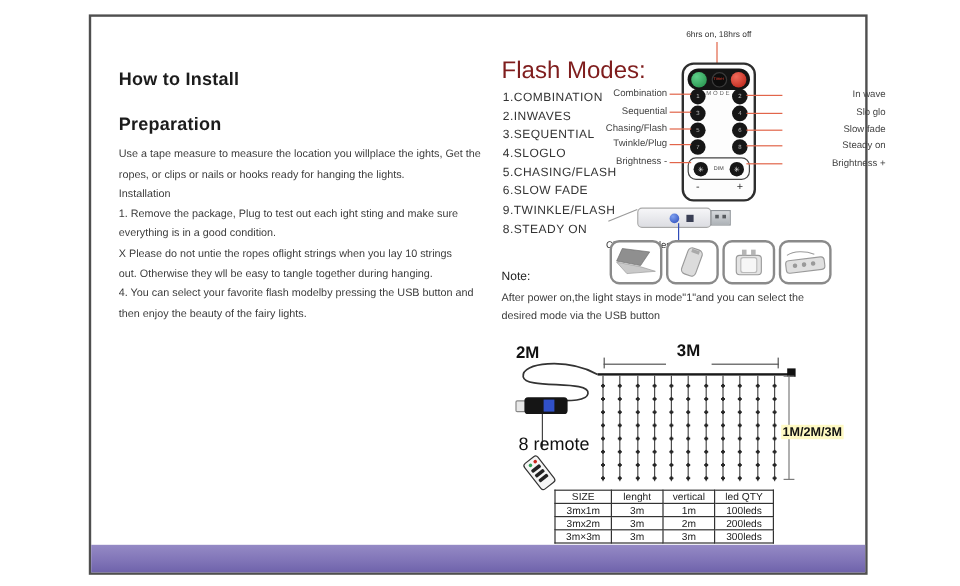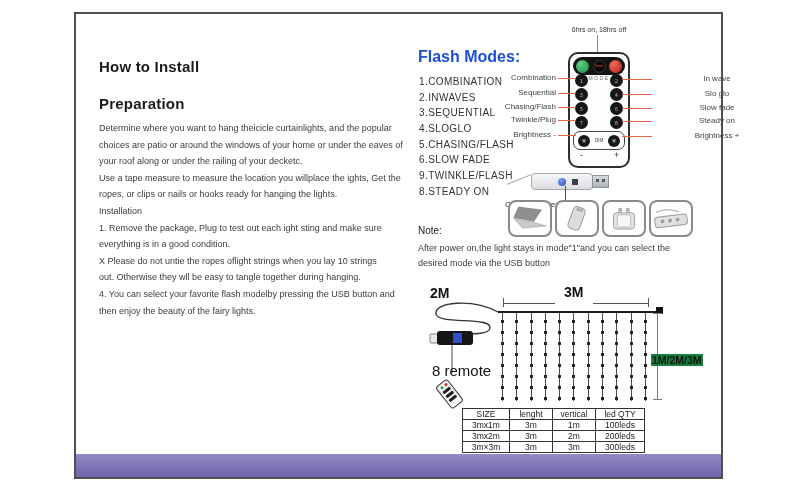--- a/index.html
+++ b/index.html
@@ -7,21 +7,21 @@
         font-family:"Liberation Sans", sans-serif;color:#222;}
   .frame{position:absolute;left:74px;top:12px;width:649px;height:467px;
          border:2px solid #4f4f4f;background:#fff;box-sizing:border-box;}
   
   .h-title{position:absolute;left:23px;top:44px;font-size:15px;font-weight:bold;color:#1c1c1c;letter-spacing:.2px;}
   .h-prep{position:absolute;left:23px;top:81px;font-size:15px;font-weight:bold;color:#1c1c1c;letter-spacing:.2px;}
   .body-text{position:absolute;left:23px;top:106px;width:352px;font-size:9px;line-height:16.6px;
              color:#3c3c3c;}
   .body-text p{margin:0;white-space:pre-line;}
   
-  .fm-title{position:absolute;left:342px;top:34px;font-size:16px;font-weight:bold;color:#1d4ed8;}
+  .fm-title{position:absolute;left:342px;top:34px;font-size:20px;font-weight:normal;color:#7f1d1d;}
   .fm-list{position:absolute;left:343px;top:62px;margin:0;padding:0;list-style:none;}
   .fm-list li{font-size:10px;color:#333;height:15.7px;letter-spacing:.4px;}
   
   .timer-note{position:absolute;left:488px;top:12px;width:70px;text-align:center;font-size:7px;color:#333;}
   .timer-line{position:absolute;left:521px;top:21px;width:1px;height:19px;background:#e2654a;}
   .remote{position:absolute;left:492px;top:38px;width:62px;height:116px;background:#fdfdfd;
           border:2px solid #2e2e2e;border-radius:10px;box-sizing:border-box;}
   .r-strip{position:absolute;left:3px;top:3px;width:52px;height:18px;background:#141414;border-radius:9px;}
   .r-circ{position:absolute;top:2.5px;width:13px;height:13px;border-radius:50%;}
   .r-green{left:3px;background:radial-gradient(circle at 35% 30%,#5fcf8a,#1f8b44);}
@@ -35,21 +35,21 @@
   .row1{top:20px}.row2{top:34px}.row3{top:48px}.row4{top:62px}
   .r-dimpanel{position:absolute;left:3px;top:77px;width:52px;height:19px;border:1px solid #444;
               border-radius:7px;box-sizing:border-box;}
   .dimbtn{position:absolute;top:2.5px;width:12px;height:12px;border-radius:50%;background:#161616;
           color:#efefef;font-size:6px;display:flex;align-items:center;justify-content:center;}
   .dim-l{left:4px}.dim-r{right:4px}
   .r-dim{position:absolute;left:0;top:6px;width:100%;text-align:center;font-size:4.5px;color:#444;}
   .r-minus{position:absolute;left:10px;top:96px;font-size:9px;color:#333;}
   .r-plus{position:absolute;left:44px;top:96px;font-size:9px;color:#333;}
   .callout-l{position:absolute;left:380px;width:100px;text-align:right;font-size:8px;color:#444;}
-  .callout-r{position:absolute;left:596px;width:90px;text-align:center;font-size:8px;color:#444;}
+  .callout-r{position:absolute;left:572px;width:90px;text-align:right;font-size:8px;color:#444;}
   .cline{position:absolute;height:1px;background:#e2654a;}
   
   .usb-wire{position:absolute;left:430px;top:165px;width:26px;height:1px;background:#9a9a9a;transform:rotate(-22deg);}
   .usb-body{position:absolute;left:455px;top:159px;width:62px;height:17px;border:1px solid #a8a8a8;border-radius:4px;
             background:linear-gradient(#f6f6f8,#dcdde2);box-sizing:border-box;}
   .usb-btn{position:absolute;left:26px;top:4px;width:8px;height:8px;border-radius:50%;
            background:radial-gradient(circle at 35% 30%,#7ea0f0,#2748b8);}
   .usb-chip{position:absolute;left:40px;top:5px;width:6px;height:6px;background:#3a3f55;}
   .usb-metal{position:absolute;left:516px;top:161px;width:17px;height:13px;background:linear-gradient(#d7dadd,#aeb3b8);
              border:1px solid #8f9499;box-sizing:border-box;}
@@ -83,44 +83,41 @@
   .mseg{position:absolute;top:289px;height:1px;background:#555;}
   .mtick{position:absolute;top:284px;width:1px;height:9px;background:#555;}
   .strings{position:absolute;left:424px;top:299px;width:148px;height:88px;display:flex;justify-content:space-between;}
   .string{width:5px;height:88px;
      background:
        radial-gradient(circle at 50% 50%, #262626 1.5px, rgba(0,0,0,0) 1.7px) 0 3px/5px 11px repeat-y,
        linear-gradient(#4c4c4c,#4c4c4c) 50% 0/1px 100% no-repeat;}
   .vline{position:absolute;left:581px;top:299px;width:1px;height:87px;background:#7c7c7c;}
   .vtick{position:absolute;left:577px;width:9px;height:1px;background:#7c7c7c;}
   .lbl-1m{position:absolute;left:575px;top:340px;font-size:10.5px;font-weight:bold;color:#111;
-          background:#15803d;padding:0 1px;}
+          background:#fef9c3;padding:0 1px;}
   
   .size-table{position:absolute;left:386px;top:394px;border-collapse:collapse;table-layout:fixed;
               font-size:8.5px;color:#222;}
   .size-table td,.size-table th{border:1px solid #333;text-align:center;padding:0;height:10px;
               font-weight:normal;overflow:hidden;}
   .cw1{width:46px}.cw2{width:42px}.cw3{width:42px}.cw4{width:48px}
   
   .purple-bar{position:absolute;left:0;right:0;bottom:0;height:23px;
               background:linear-gradient(180deg,#958ac5 0%,#8175b8 55%,#6f63ab 100%);}
   svg{display:block;}
 </style>
 </head>
 <body>
 
 <div class="page">
   <div class="frame">
 
     <div class="h-title">How to Install</div>
     <div class="h-prep">Preparation</div>
     <div class="body-text">
-      <p>Determine where you want to hang theicicle curtainlights, and the popular
-choices are patio or around the windows of your home or under the eaves of
-your roof along or under the railing of your decketc.</p>
       <p>Use a tape measure to measure the location you willplace the ights, Get the
 ropes, or clips or nails or hooks ready for hanging the lights.</p>
       <p>Installation</p>
       <p>1. Remove the package, Plug to test out each ight sting and make sure
 everything is in a good condition.</p>
       <p>X Please do not untie the ropes oflight strings when you lay 10 strings
 out. Otherwise they wll be easy to tangle together during hanging.</p>
       <p>4. You can select your favorite flash modelby pressing the USB button and
 then enjoy the beauty of the fairy lights.</p>
     </div>

